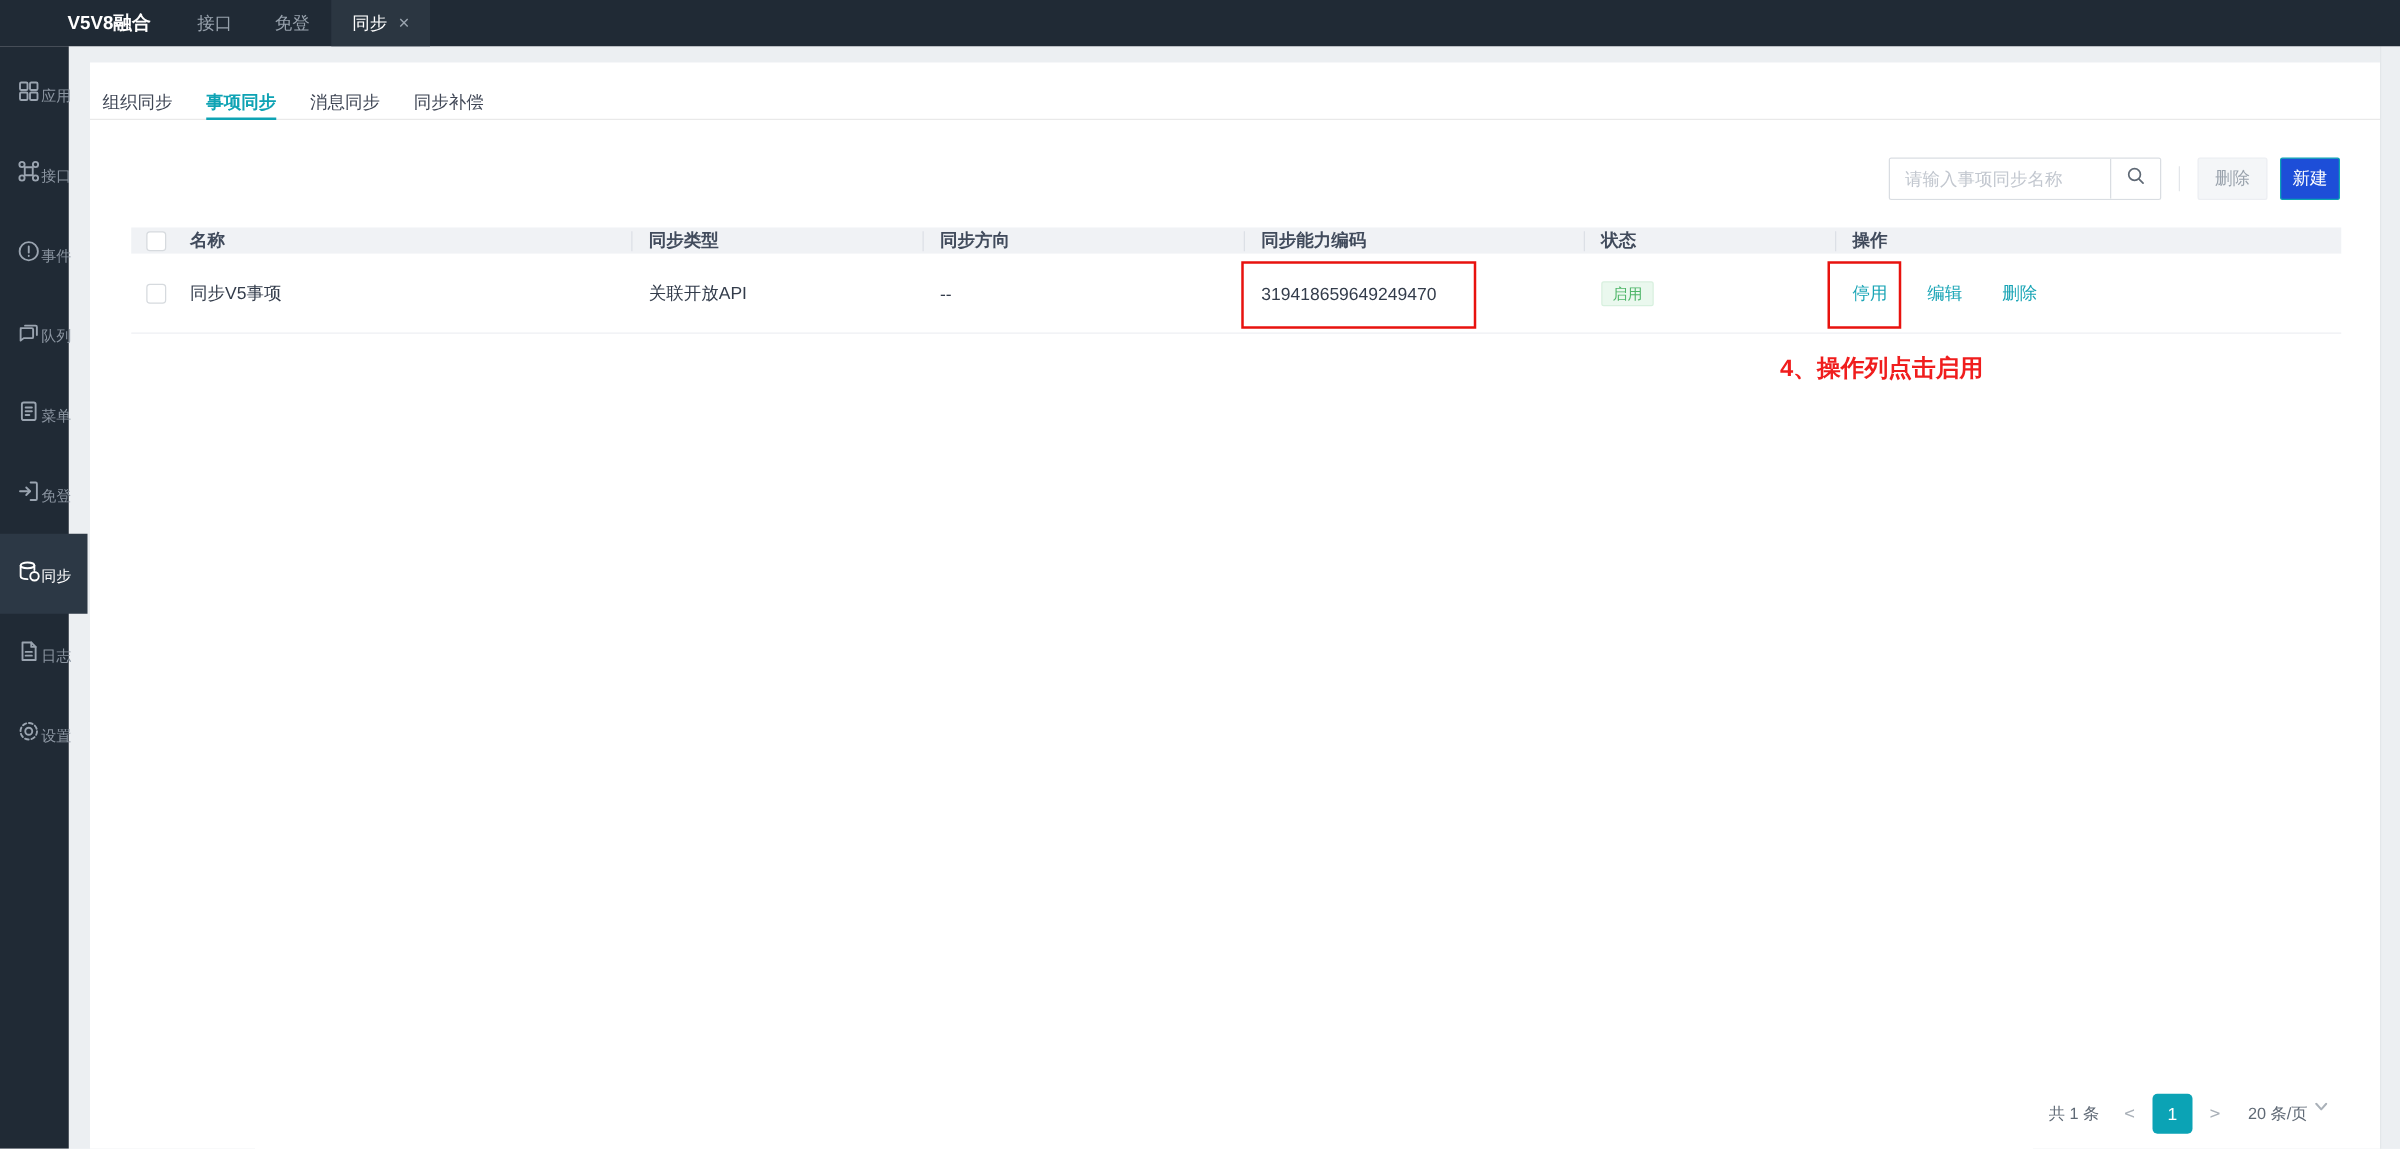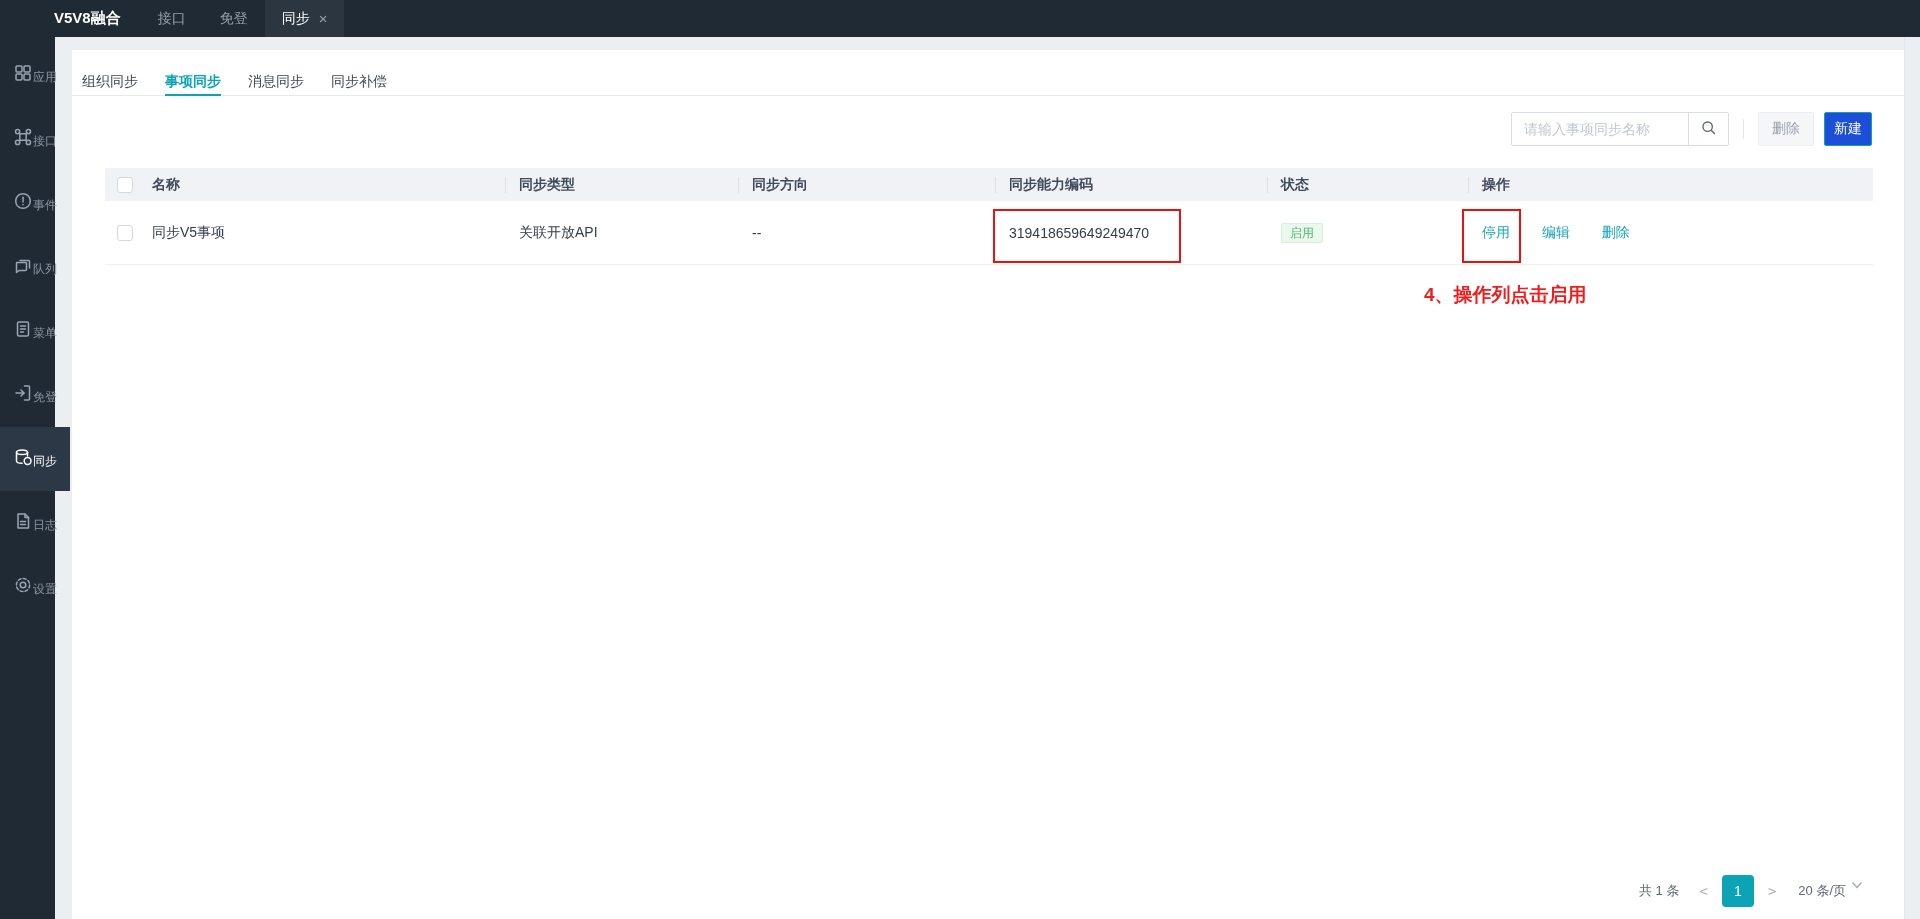--- a/index.html
+++ b/index.html
@@ -36,40 +36,40 @@
     background:#ffffff; }
 
   
   .tabbar { height:46px; display:flex; align-items:flex-end; padding-left:10px;
     border-bottom:1px solid #e9e9e9; }
   .ctab { font-size:14px; color:#3e4554; padding:0 0 3px 0; margin:0 27px 0 0;
     cursor:pointer; border-bottom:2px solid transparent; margin-bottom:-1px; }
   .ctab.active { color:#0ea3b4; font-weight:bold; border-bottom-color:#0ea3b4; }
 
   
-  .toolbar { height:34px; margin-top:16px; display:flex; align-items:center;
+  .toolbar { height:34px; margin-top:30px; display:flex; align-items:center;
     justify-content:flex-end; padding-right:32px; }
   .search-group { display:flex; height:34px; border:1px solid #d9dde2; border-radius:2px;
     overflow:hidden; background:#fff; }
   .search-input { width:176px; height:32px; border:none; outline:none; padding:0 12px;
     font-size:14px; color:#333; font-family:inherit; }
   .search-input::placeholder { color:#c2c7cf; }
   .search-btn { width:40px; display:flex; align-items:center; justify-content:center;
     border-left:1px solid #d9dde2; background:#fff; cursor:pointer; }
   .search-btn svg { width:17px; height:17px; stroke:#5f6975; fill:none; stroke-width:1.6; stroke-linecap:round; }
   .toolbar-divider { width:1px; height:20px; background:#e3e6ea; margin:0 14px; }
   .btn { height:34px; border-radius:2px; font-size:14px; display:flex; align-items:center;
     justify-content:center; cursor:pointer; font-family:inherit; }
   .btn-delete { width:56px; background:#f4f6f8; border:1px solid #eceef2; color:#9aa3ad; }
   .btn-create { width:48px; background:#1d4ed8; border:1px solid #0ba3b5; color:#ffffff; margin-left:10px; }
 
   
   .table { margin:22px 31px 0 33px; }
   .t-row { display:flex; align-items:center; }
-  .t-head { height:33px; background:#f0f2f5; }
+  .t-head { height:21px; background:#f0f2f5; }
   .t-body { height:64px; background:#ffffff; border-bottom:1px solid #eef0f3; }
   .t-cell { font-size:14px; color:#333c4b; position:relative; }
   .t-head .t-cell { color:#414b5c; font-weight:bold; }
   .t-head .t-cell.div::before { content:""; position:absolute; left:-14px; top:50%;
     transform:translateY(-50%); width:1px; height:16px; background:#dce0e6; }
   .col-check { width:47px; padding-left:12px; }
   .col-name { width:367px; }
   .col-type { width:233px; }
   .col-dir { width:257px; }
   .col-code { width:272px; }

